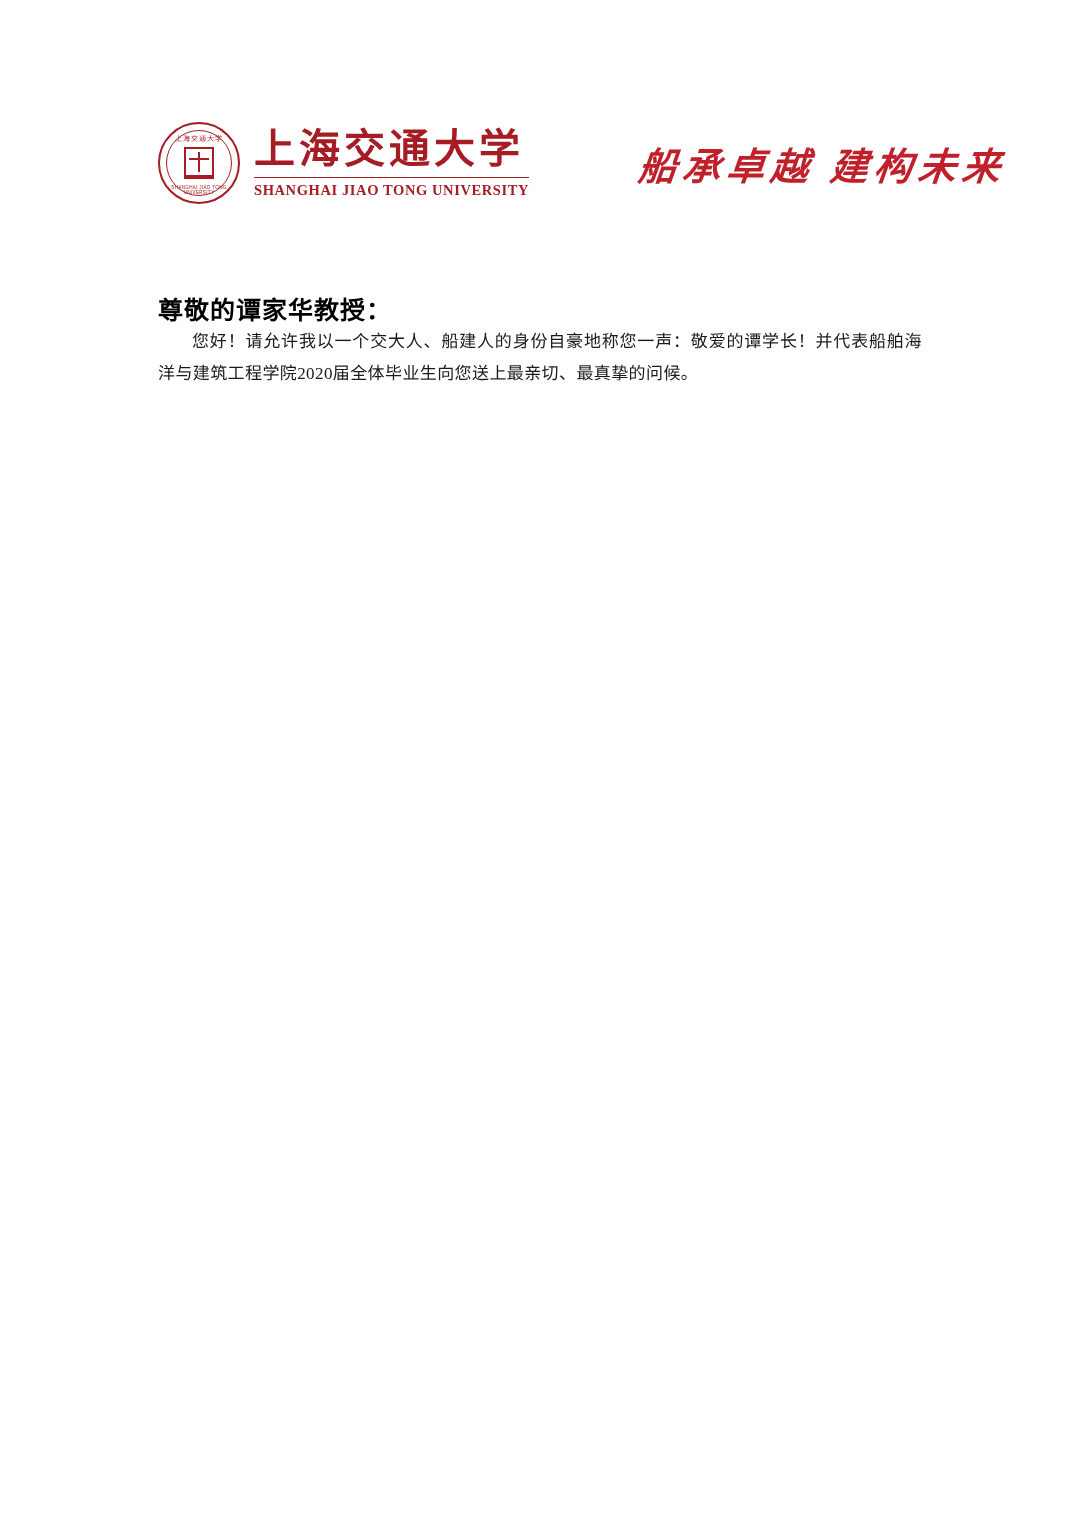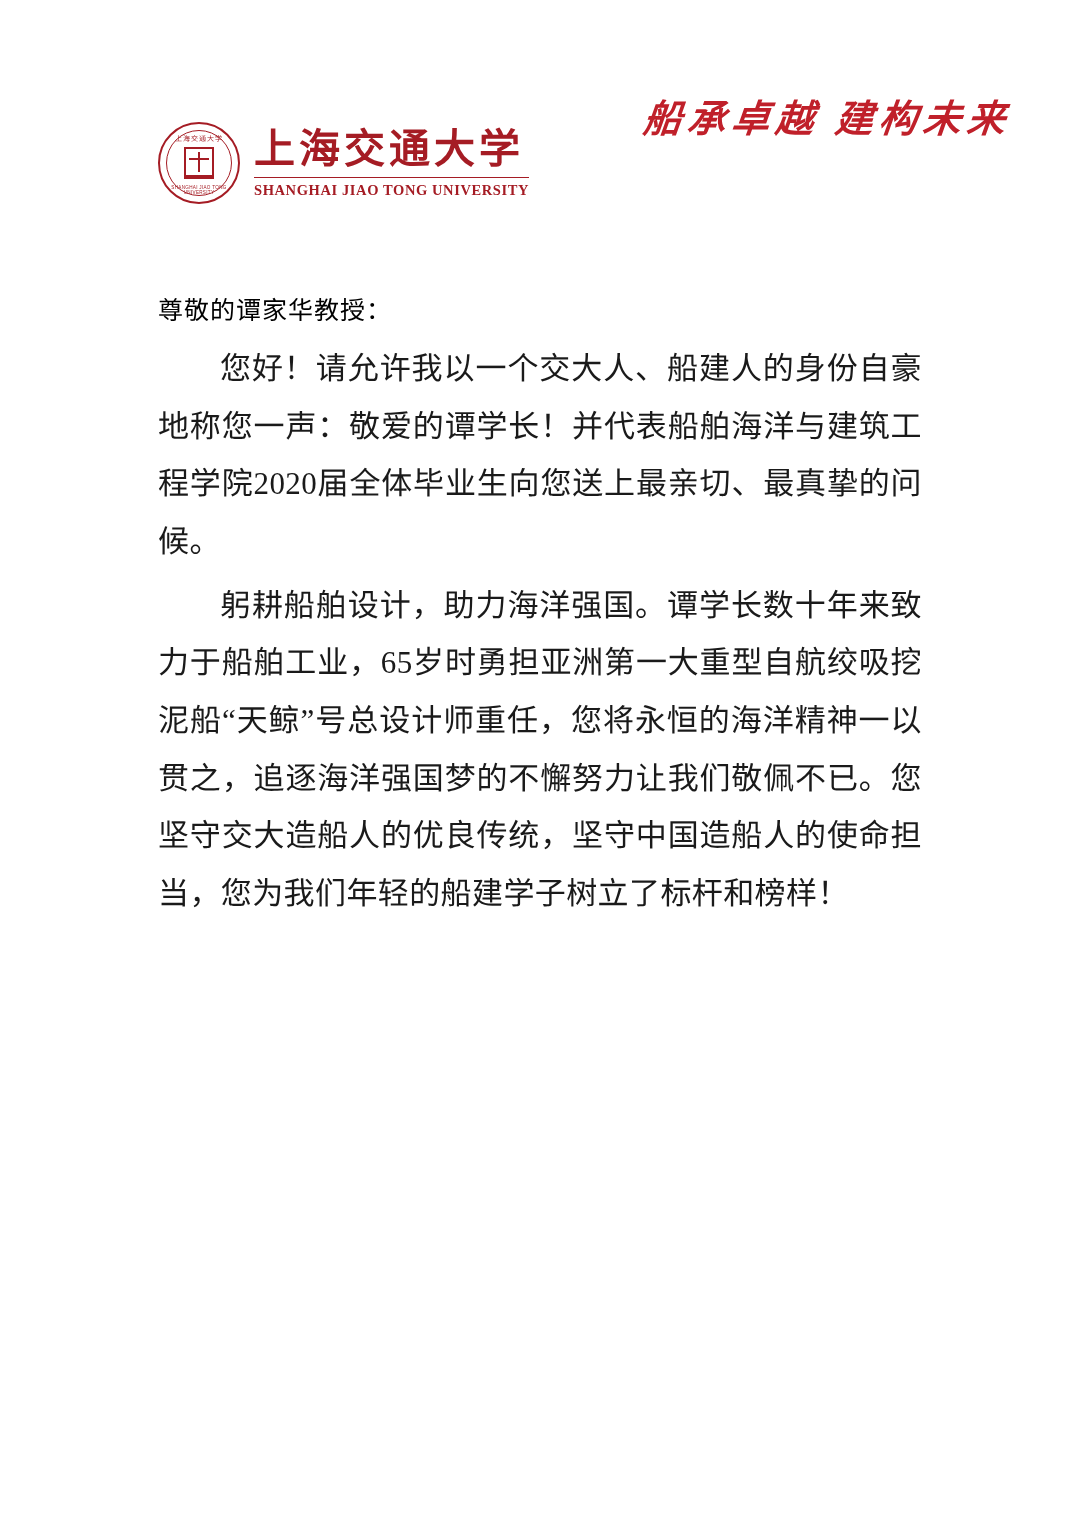--- a/index.html
+++ b/index.html
@@ -22,20 +22,21 @@
     height: 1527px;
     box-sizing: border-box;
     padding: 0 158px 0 158px;
   }
   
   .letterhead {
     position: relative;
     height: 150px;
     margin-top: 88px;
     display: flex;
+    align-items: center;
   }
   .logo-block {
     display: flex;
     align-items: center;
     gap: 14px;
   }
   .seal {
     width: 78px;
     height: 78px;
     border-radius: 50%;
@@ -136,29 +137,28 @@
     letter-spacing: 6px;
     white-space: nowrap;
     transform: skewX(-6deg);
   }
   
   .letter-body {
     margin-top: 52px;
   }
   .salutation {
     font-family: "Liberation Sans", sans-serif;
-    font-weight: normal;
+    font-weight: bold;
     font-size: 25px;
     color: #000;
     letter-spacing: 1px;
-    margin-bottom: 14px;
   }
   p.para {
     margin: 0 0 6px 0;
-    font-size: 31px;
+    font-size: 17px;
     line-height: 1.86;
     text-indent: 2em;
     text-align: justify;
     letter-spacing: 0.4px;
     color: #1a1a1a;
     font-family: "Liberation Serif", "DejaVu Serif", serif;
   }
 </style>
 </head>
 <body>
@@ -176,16 +176,15 @@
         <div class="univ-cn">上海交通大学</div>
         <div class="univ-en">SHANGHAI JIAO TONG UNIVERSITY</div>
       </div>
     </div>
     <div class="slogan">船承卓越 建构未来</div>
   </div>
 
   <div class="letter-body">
     <div class="salutation">尊敬的谭家华教授：</div>
     <p class="para">您好！请允许我以一个交大人、船建人的身份自豪地称您一声：敬爱的谭学长！并代表船舶海洋与建筑工程学院2020届全体毕业生向您送上最亲切、最真挚的问候。</p>
-    <p class="para">躬耕船舶设计，助力海洋强国。谭学长数十年来致力于船舶工业，65岁时勇担亚洲第一大重型自航绞吸挖泥船“天鲸”号总设计师重任，您将永恒的海洋精神一以贯之，追逐海洋强国梦的不懈努力让我们敬佩不已。您坚守交大造船人的优良传统，坚守中国造船人的使命担当，您为我们年轻的船建学子树立了标杆和榜样！</p>
   </div>
 
 </div>
 
 </body></html>

